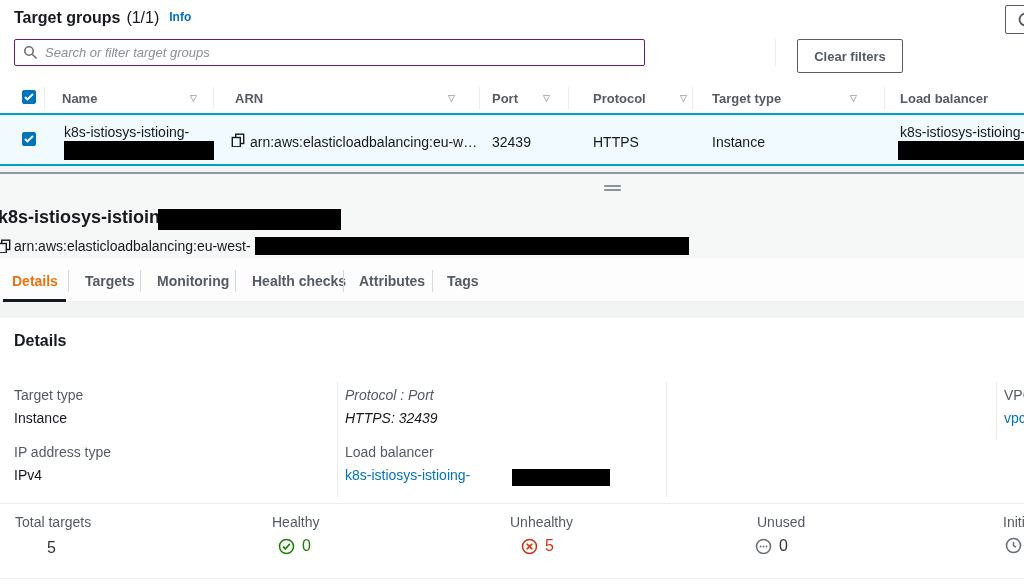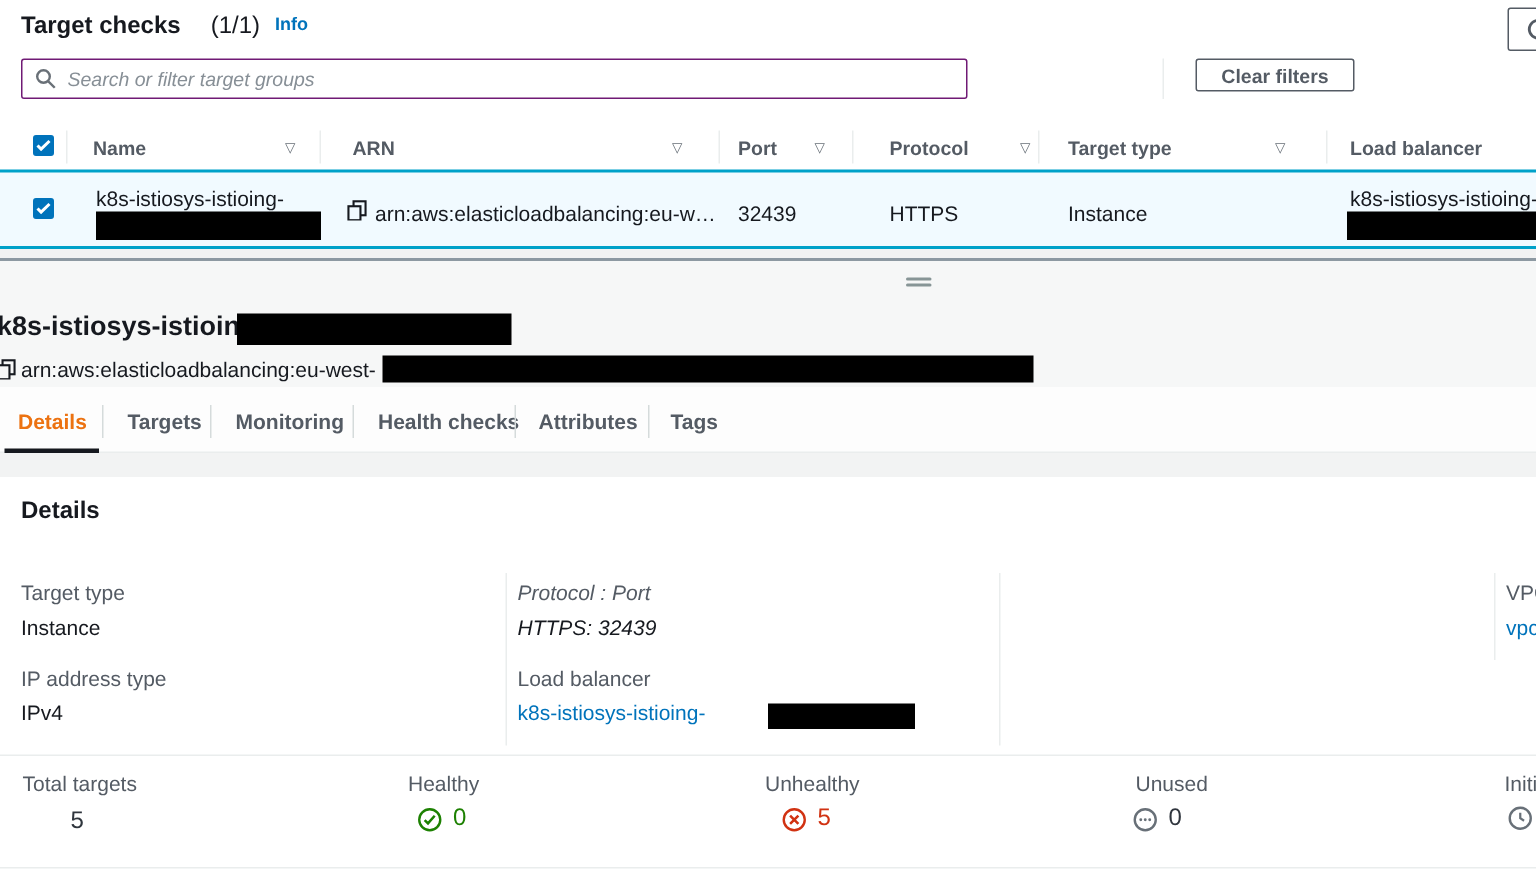--- a/index.html
+++ b/index.html
@@ -5,29 +5,29 @@
   * { margin:0; padding:0; box-sizing:border-box; }
   html,body { background:#fff; }
   .page {
     position:relative; width:1024px; height:587px; overflow:hidden;
     font-family:"Liberation Sans","DejaVu Sans",sans-serif;
     font-size:14px; color:#16191f; background:#fff;
   }
   .abs { position:absolute; }
   
   .pg-title { top:9px; left:14px; font-size:16px; font-weight:700; color:#16191f; }
-  .pg-count { font-weight:400; margin-left:20px; }
+  .pg-count { font-weight:400; margin-left:6px; }
   .info-link { font-size:12px; font-weight:700; color:#0073bb; margin-left:10px; vertical-align:2px; text-decoration:none; cursor:pointer; }
   .refresh-btn { top:5px; left:1005px; width:44px; height:29px; border:1px solid #545b64; border-radius:2px; background:#fff; display:flex; align-items:center; padding-left:11px; cursor:pointer; }
   
   .search-box { top:39px; left:14px; width:631px; height:27px; border:1px solid #701a75; border-radius:2px; background:#fff; display:flex; align-items:center; padding:0 8px; }
   .search-box input { border:none; outline:none; flex:1; margin-left:7px; font-size:13px; font-style:italic; color:#4b5157; font-family:inherit; background:transparent; }
   .search-box input::placeholder { color:#878f96; font-style:italic; }
   .tb-divider { top:39px; left:775px; width:1px; height:27px; background:#eaeded; }
-  .clear-btn { top:39px; left:797px; width:106px; height:22px; border:1px solid #545b64; border-radius:2px; background:#fff; font-size:13px; font-weight:700; color:#545b64; font-family:inherit; cursor:pointer; }
+  .clear-btn { top:39px; left:797px; width:106px; height:34px; border:1px solid #545b64; border-radius:2px; background:#fff; font-size:13px; font-weight:700; color:#545b64; font-family:inherit; cursor:pointer; }
   
   .thead { top:84px; left:0; width:1024px; height:29px; background:#fff; }
   .th { position:absolute; top:7px; font-size:13px; font-weight:700; color:#545b64; white-space:nowrap; cursor:pointer; }
   .sort { font-size:9px; color:#687078; position:absolute; top:9px; }
   .col-sep { position:absolute; top:3px; width:1px; height:22px; background:#eaeded; }
   .checkbox { width:14px; height:14px; background:#0073bb; border:1px solid #0073bb; border-radius:2px; display:flex; align-items:center; justify-content:center; cursor:pointer; }
   .sel-row { top:113px; left:0; width:1024px; height:53px; background:#f1faff; border-top:2px solid #00a1c9; border-bottom:2px solid #00a1c9; }
   .sel-row .cell { position:absolute; font-size:14px; color:#16191f; white-space:nowrap; }
   .link { color:#0073bb; text-decoration:none; cursor:pointer; }
   .redact { position:absolute; background:#000; }
@@ -59,21 +59,21 @@
   .stat-val { position:absolute; display:flex; align-items:center; gap:7px; font-size:16px; }
   .stat-val svg { flex:0 0 auto; }
   .green { color:#1d8102; } .red { color:#d13212; } .dark { color:#2f353d; }
 </style>
 </head>
 <body>
 
 <div class="page">
 
   <div class="abs pg-title">
-    <span>Target checks</span><span class="pg-count">(1/1)</span><a class="info-link">Info</a>
+    <span>Target groups</span><span class="pg-count">(1/1)</span><a class="info-link">Info</a>
   </div>
   <div class="abs refresh-btn">
     <svg width="17" height="17" viewBox="0 0 16 16">
       <path d="M13.6 8a5.6 5.6 0 1 1-1.7-4" fill="none" stroke="#545b64" stroke-width="1.8"></path>
       <path d="M14 1.2v3.4h-3.4" fill="none" stroke="#545b64" stroke-width="1.8"></path>
     </svg>
   </div>
 
   <div class="abs search-box">
     <svg width="15" height="15" viewBox="0 0 15 15">

